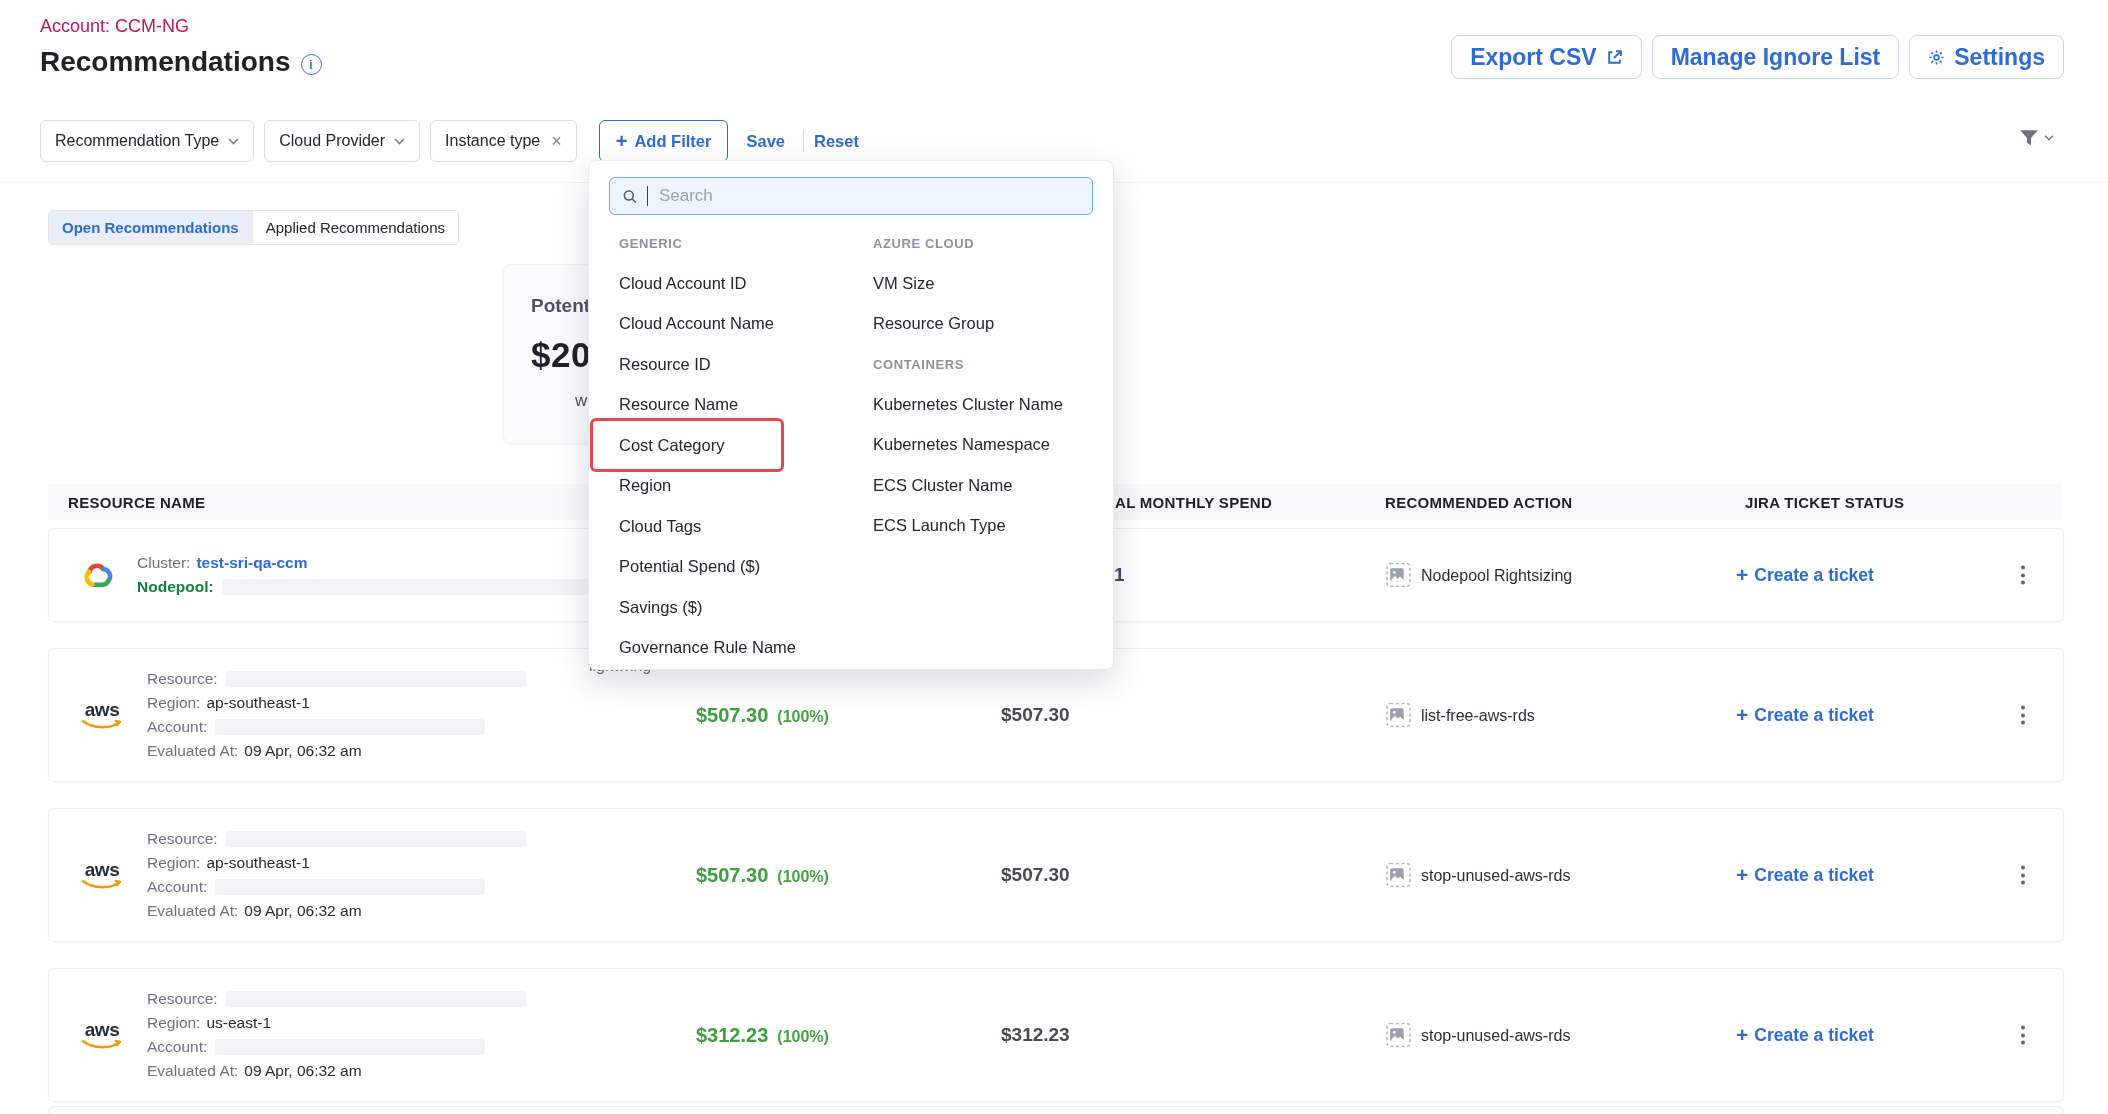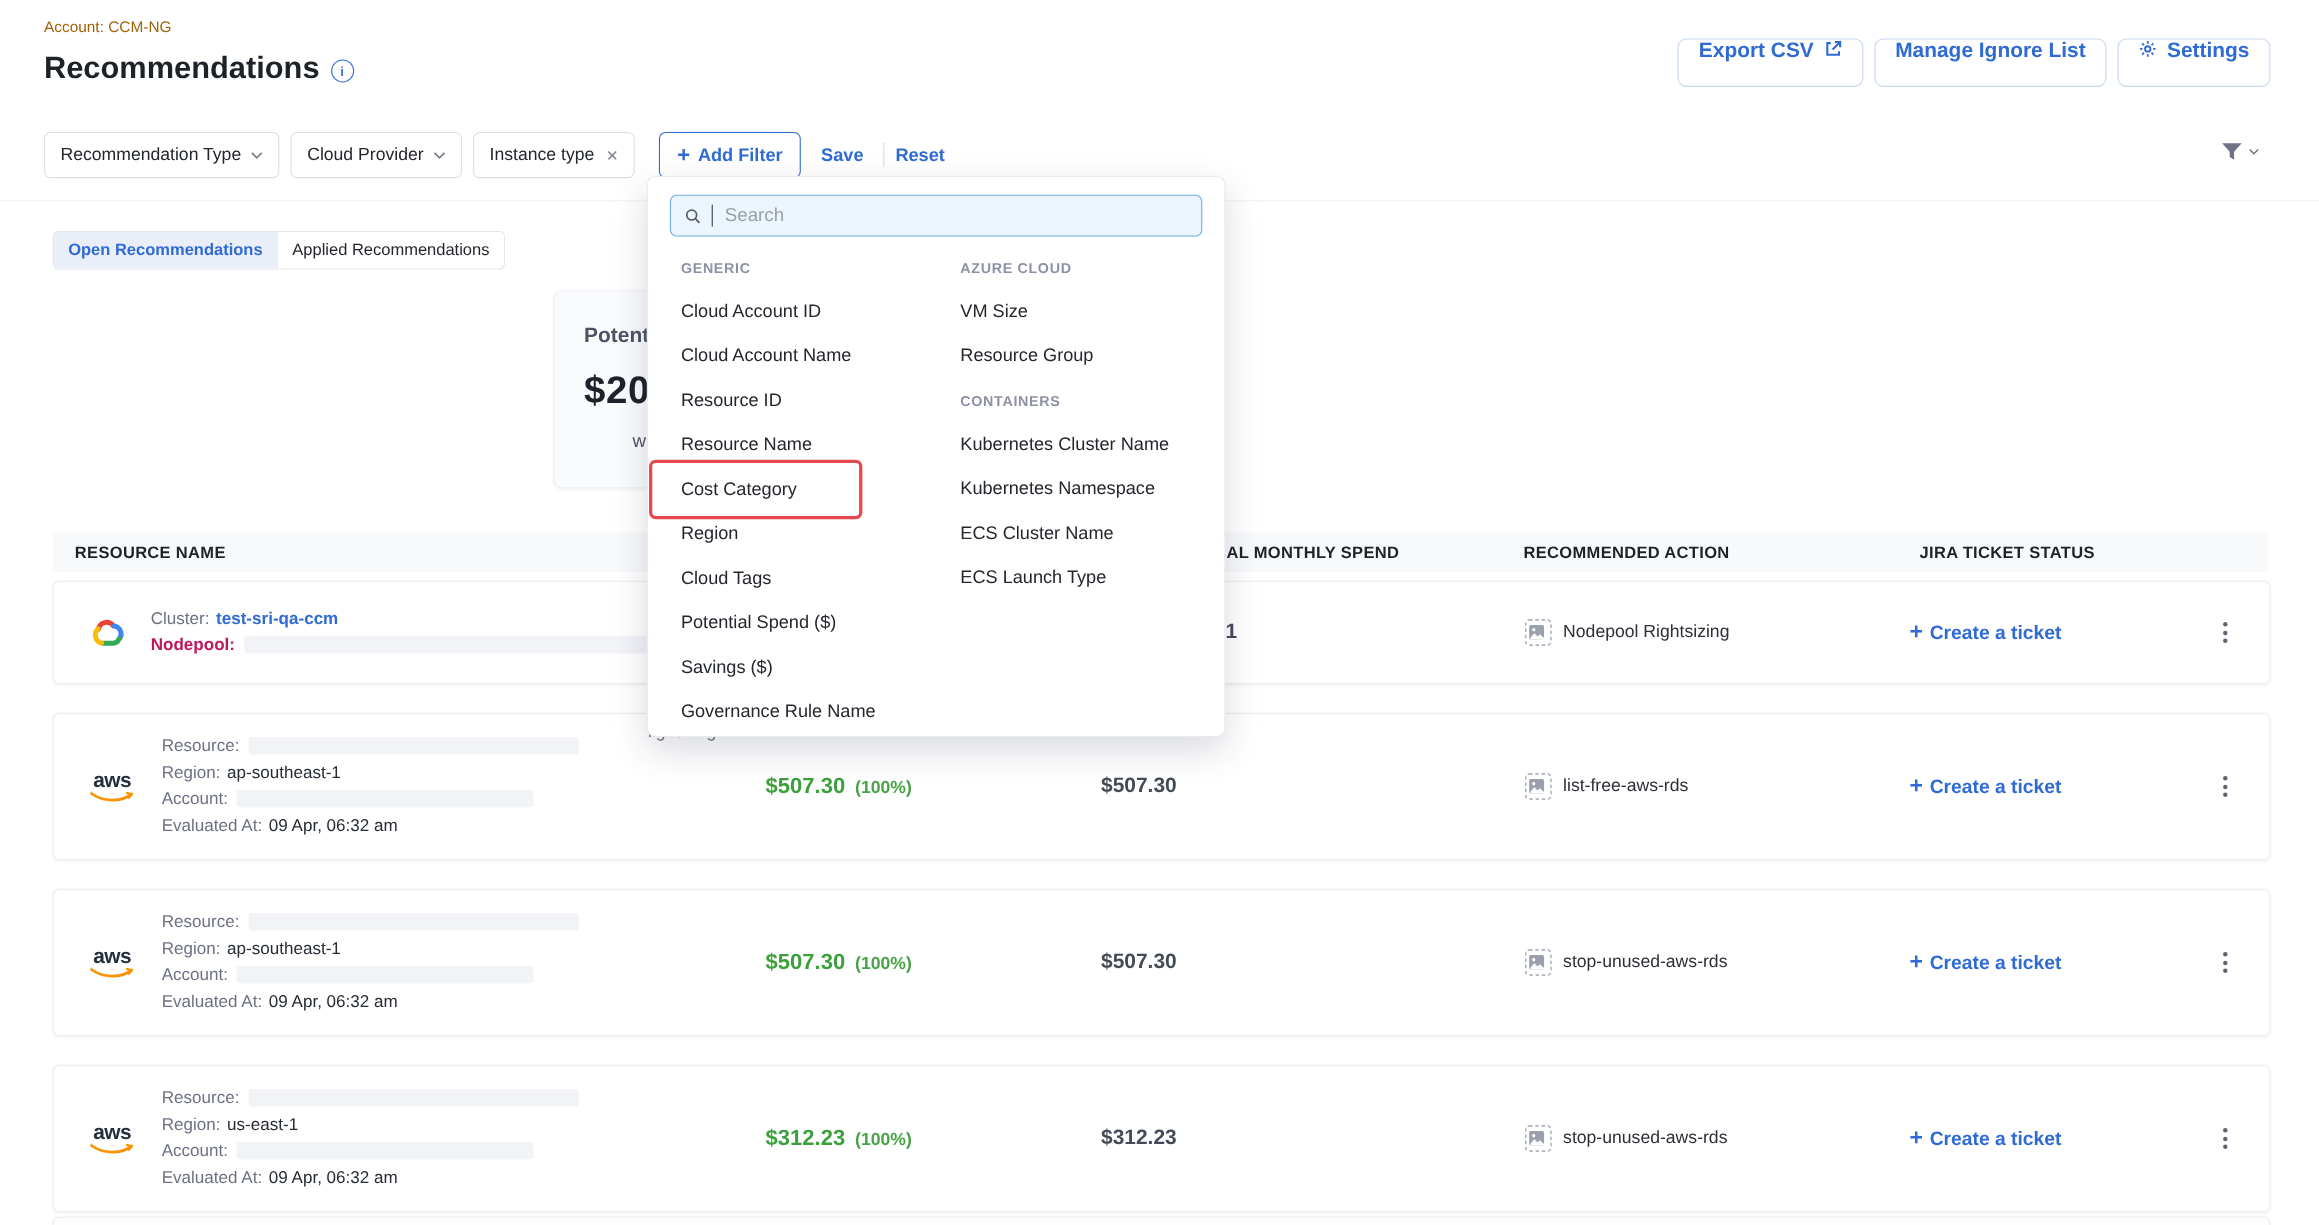--- a/index.html
+++ b/index.html
@@ -1,29 +1,29 @@
 <!DOCTYPE html>
 <html><head>
 <meta charset="utf-8">
 <style>
   html,body{margin:0;padding:0;background:#fff;}
   #app{position:relative;width:2108px;height:1114px;background:#ffffff;
        font-family:"Liberation Sans",sans-serif;overflow:hidden;}
   .abs{position:absolute;}
 
   
-  .breadcrumb{left:40px;top:16px;font-size:14px;color:#a16207;cursor:pointer;}
+  .breadcrumb{left:40px;top:16px;font-size:18px;color:#be185d;cursor:pointer;}
   .title-row{left:40px;top:46px;display:flex;align-items:center;gap:10px;}
   .page-title{font-size:28px;font-weight:bold;color:#1d2128;}
   .info-icon{width:19px;height:19px;border:1.6px solid #3a72da;border-radius:50%;
     color:#3a72da;font-size:12px;font-weight:bold;display:flex;align-items:center;
     justify-content:center;margin-top:5px;}
   .hdr-actions{right:44px;top:35px;display:flex;gap:10px;}
   .btn{height:42px;padding:0 18px;border:1.5px solid #c7d6ef;border-radius:8px;background:#fff;
-    color:#2f6bd3;font-weight:bold;font-size:19px;display:flex;align-items:flex-start;gap:9px;cursor:pointer;}
+    color:#2f6bd3;font-weight:bold;font-size:23px;display:flex;align-items:center;gap:9px;cursor:pointer;}
 
   
   .filter-bar{left:40px;top:121px;display:flex;align-items:center;height:40px;}
   .chip{height:40px;padding:0 14px;border:1px solid #dcdee5;border-radius:6px;background:#fff;
     font-size:16px;color:#23262e;display:flex;align-items:center;gap:9px;margin-right:10px;cursor:pointer;}
   .chip-close{font-size:18px;color:#7a7f8b;margin-left:2px;cursor:pointer;line-height:1;}
   .add-filter{height:40px;padding:0 16px;border:1.5px solid #2f6bd3;border-radius:6px;color:#2f6bd3;
     font-weight:bold;font-size:16.5px;background:#fff;display:flex;align-items:center;gap:7px;
     margin:0 8px 0 12px;cursor:pointer;}
   .plus-glyph{font-size:20px;font-weight:bold;}
@@ -60,21 +60,21 @@
   .row-card{left:48px;width:2014px;background:#fff;border:1px solid #edeef3;border-radius:6px;
     box-shadow:0 1px 2px rgba(25,30,45,.04);cursor:pointer;}
   #row1{top:528px;height:92px;} #row2{top:648px;height:132px;}
   #row3{top:808px;height:132px;} #row4{top:968px;height:132px;}
   #row5{top:1106px;height:30px;background:#fdfdfe;}
   .cell-res{position:absolute;left:30px;top:0;height:100%;display:flex;align-items:center;gap:22px;}
   .res-lines{display:flex;flex-direction:column;gap:6px;font-size:15.5px;}
   .lbl{color:#6d7183;}
   .val{color:#272b34;margin-left:6px;}
   .link{color:#2f6bd3;font-weight:bold;margin-left:6px;cursor:pointer;}
-  .lbl-strong{color:#be185d;font-weight:bold;}
+  .lbl-strong{color:#15803d;font-weight:bold;}
   .redact{display:inline-block;height:16px;background:#f2f3f7;border-radius:3px;vertical-align:-3px;margin-left:8px;}
   .r-w1{width:300px;} .r-w2{width:270px;} .r-w3{width:385px;}
   .cell-savings{position:absolute;left:647px;top:50%;transform:translateY(-50%);display:flex;align-items:baseline;gap:9px;}
   .sav{font-size:20px;font-weight:bold;color:#3ca03c;}
   .pct{font-size:16px;color:#47a344;font-weight:600;}
   .cell-spend{position:absolute;left:952px;top:50%;transform:translateY(-50%);font-size:19px;font-weight:bold;color:#454a59;}
   .spend-frag{position:absolute;left:1065px;top:50%;transform:translateY(-50%);font-size:19px;font-weight:bold;color:#454a59;}
   .cell-action{position:absolute;left:1337px;top:50%;transform:translateY(-50%);display:flex;align-items:center;gap:10px;
     font-size:16px;color:#2c2f38;}
   .cell-ticket{position:absolute;left:1687px;top:50%;transform:translateY(-50%);display:flex;align-items:center;gap:6px;

